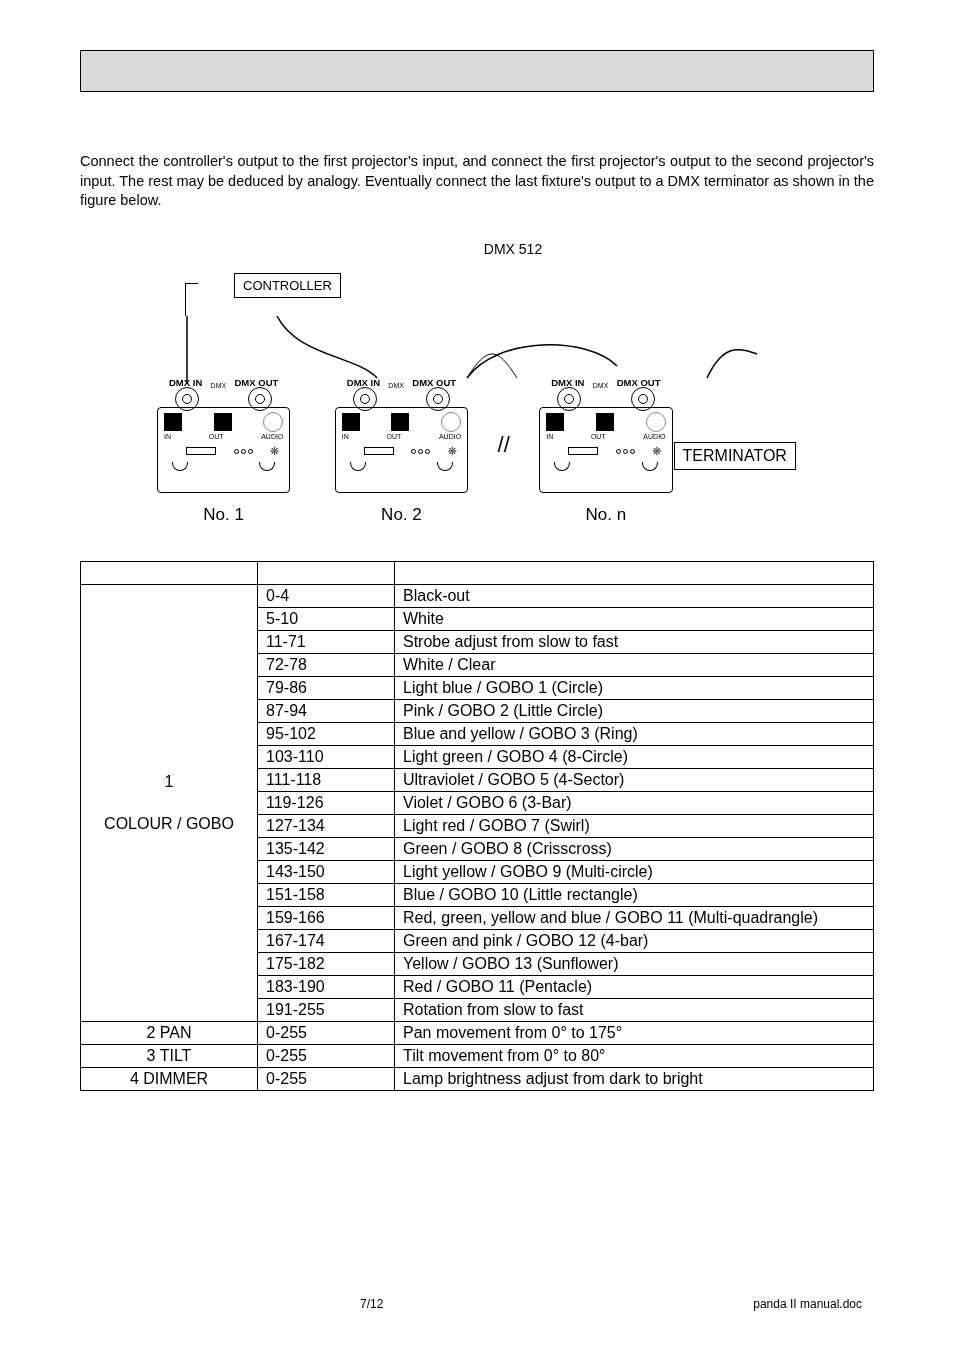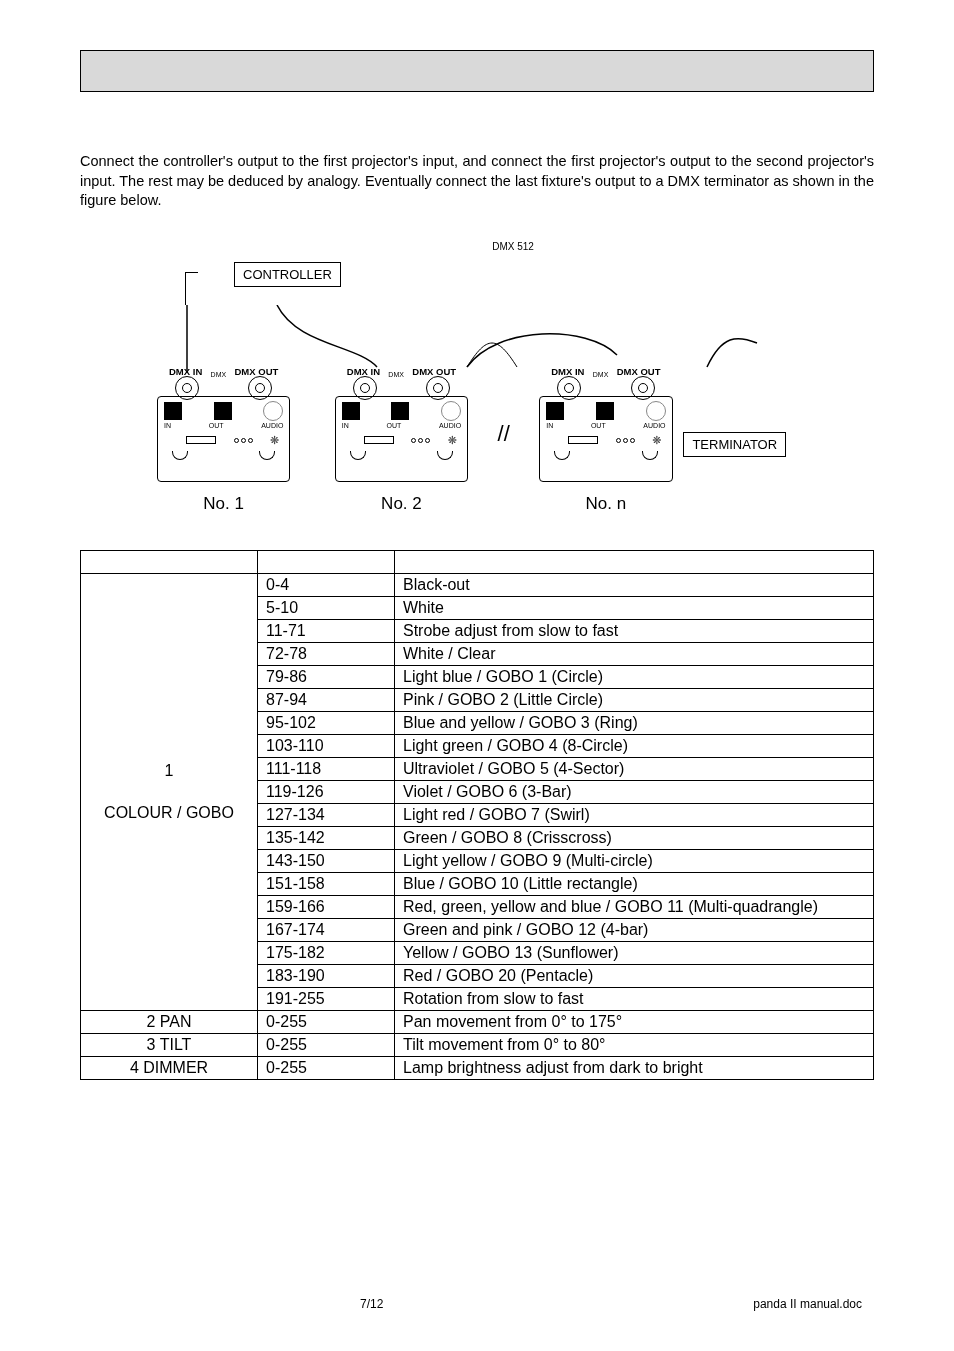--- a/index.html
+++ b/index.html
@@ -30,23 +30,23 @@
   }
   .diagram-wrap {
     text-align: center;
     margin: 18px 0 36px 0;
   }
   .diagram {
     display: inline-block;
     width: 640px;
   }
   .dmx-label {
-    font-size: 10px;
+    font-size: 14px;
     margin-left: 72px;
-    margin-bottom: 10px;
+    margin-bottom: 16px;
   }
   .controller-box {
     border: 1.5px solid #000;
     display: inline-block;
     padding: 4px 8px;
     font-size: 13px;
     margin-left: 36px;
   }
   .units-row {
     display: flex;
@@ -167,21 +167,21 @@
   }
   .break-mark {
     font-size: 22px;
     position: relative;
     top: -6px;
   }
   .term-box {
     border: 1.5px solid #000;
     display: inline-block;
     padding: 4px 8px;
-    font-size: 13px;
+    font-size: 16px;
     margin-top: 10px;
   }
 
   table.dmx {
     border-collapse: collapse;
     width: 100%;
     margin-top: 8px;
   }
   table.dmx th, table.dmx td {
     border: 1px solid #000;
@@ -441,21 +441,21 @@
     <tr>
           <td class="col-val">167-174</td>
           <td>Green and pink / GOBO 12 (4-bar)</td>
         </tr>
     <tr>
           <td class="col-val">175-182</td>
           <td>Yellow / GOBO 13 (Sunflower)</td>
         </tr>
     <tr>
           <td class="col-val">183-190</td>
-          <td>Red / GOBO 20 (Pentacle)</td>
+          <td>Red / GOBO 11 (Pentacle)</td>
         </tr>
     <tr>
           <td class="col-val">191-255</td>
           <td>Rotation from slow to fast</td>
         </tr>
 
     <tr>
       <td class="col-ch">2 PAN</td>
       <td class="col-val">0-255</td>
       <td>Pan movement from 0° to 175°</td>

